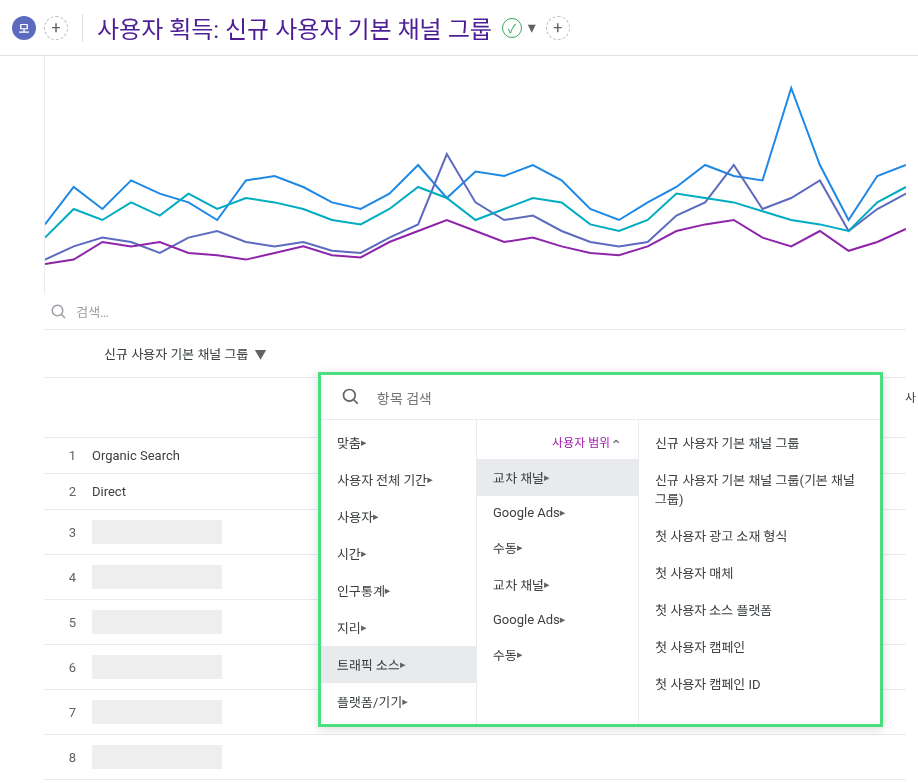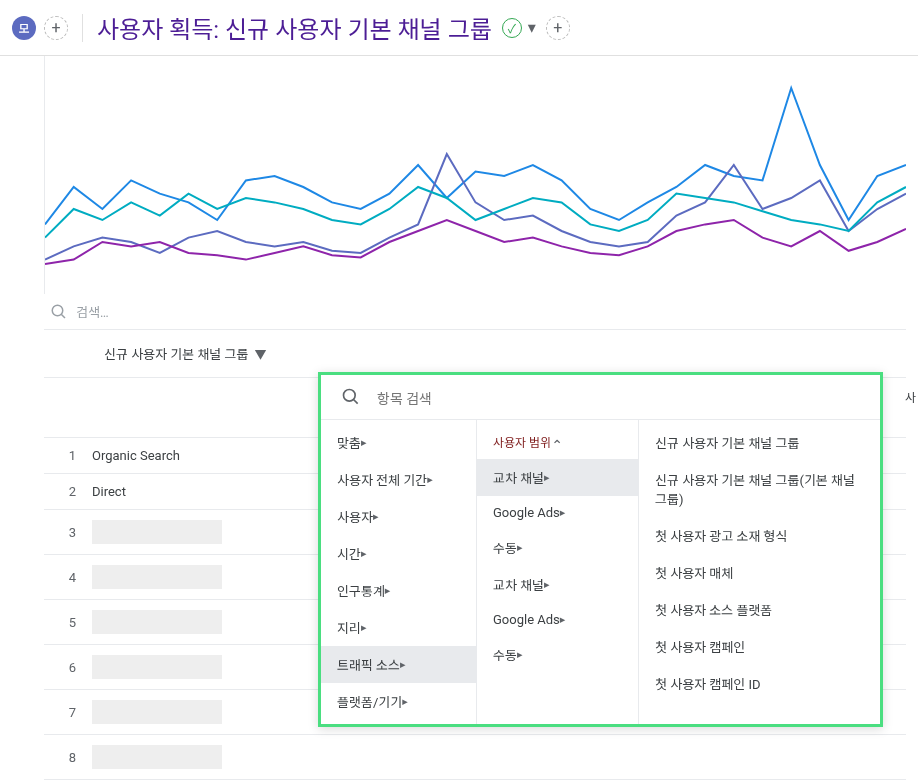--- a/index.html
+++ b/index.html
@@ -39,21 +39,21 @@
 .popup-search { display:flex; align-items:flex-end; padding:12px 20px; border-bottom:1px solid #e8eaed; }
 .popup-search input { border:none; outline:none; font-size:14px; margin-left:16px; flex:1; }
 .popup-body { display:flex; }
 .popup-col { border-right:1px solid #e8eaed; padding:4px 0; }
 .popup-col:last-child { border-right:none; }
 .col1 { width:156px; }
 .col2 { width:162px; }
 .col3 { flex:1; }
 .popup-item { display:flex; align-items:center; justify-content:flex-start; padding:9px 16px; font-size:13px; color:#3c4043; cursor:pointer; }
 .popup-item.selected { background:#e8eaed; }
-.popup-header { display:flex; align-items:center; justify-content:flex-start; padding:9px 16px; font-size:12px; color:#7f1d1d; }
+.popup-header { display:flex; align-items:center; justify-content:flex-end; padding:9px 16px; font-size:12px; color:#a21caf; }
 .arrow-r::after { content:"▸"; color:#5f6368; font-size:11px; }
 .arrow-u::after { content:"⌃"; color:#5f6368; font-size:14px; position:relative; top:3px; }
 .right-label { position:absolute; right:2px; top:388px; font-size:12px; color:#3c4043; }
 </style>
 </head>
 <body>
 
 <div class="topbar">
   <div class="avatar-dot">모</div>
   <div class="add-circle">+</div>

